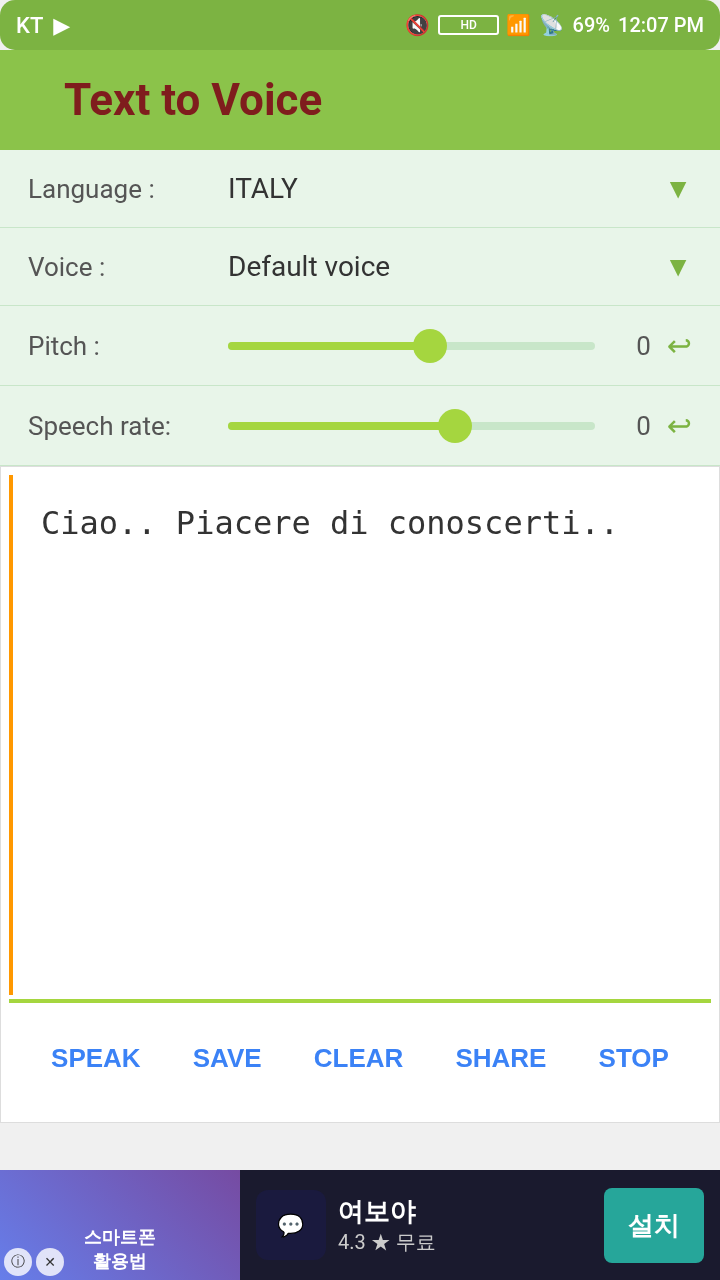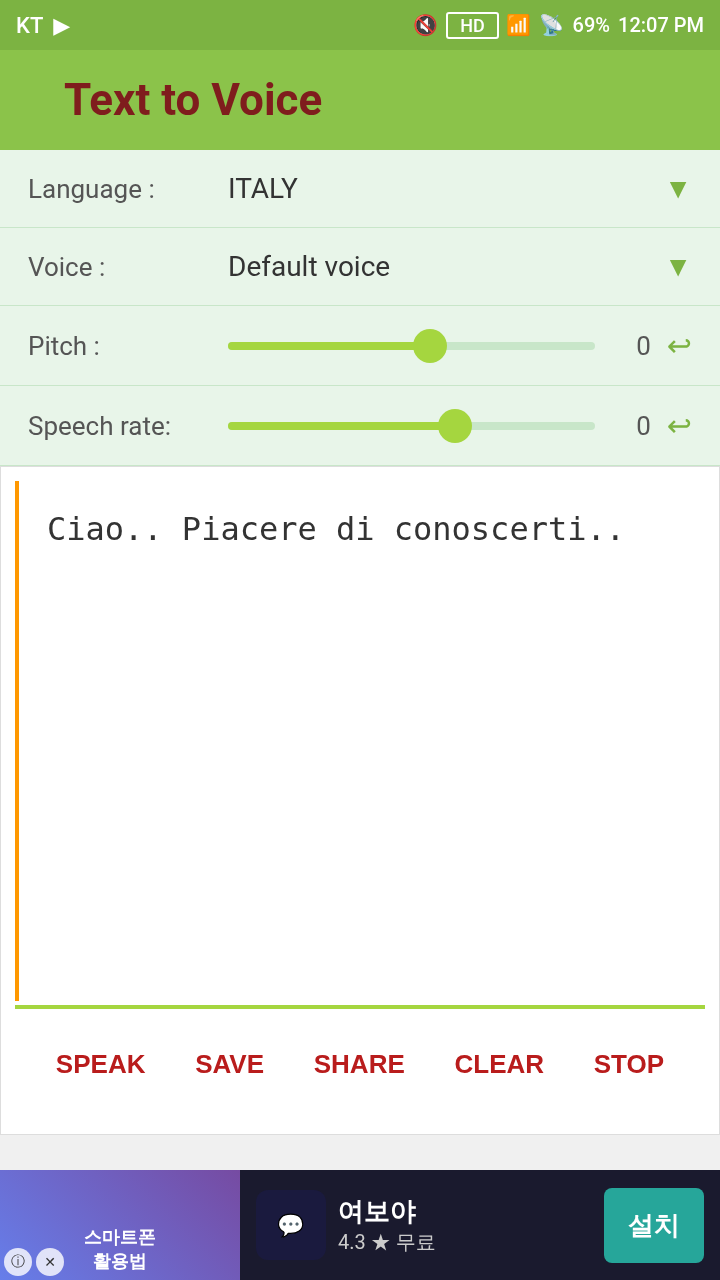--- a/index.html
+++ b/index.html
@@ -17,20 +17,21 @@
       width: 720px;
       height: 50px;
       background: #7cb342;
       display: flex;
       align-items: center;
       justify-content: space-between;
       padding: 0 16px;
       color: white;
       font-size: 22px;
       font-weight: 500;
+      border-radius: 15px;
     }
     .status-left {
       display: flex;
       align-items: center;
       gap: 10px;
     }
     .status-right {
       display: flex;
       align-items: center;
       gap: 8px;
@@ -121,21 +122,21 @@
       font-size: 30px;
       cursor: pointer;
       background: none;
       border: none;
     }
 
     
     .text-area-section {
       background: white;
       margin: 0;
-      padding: 14px;
+      padding: 8px;
       border: 1px solid #ddd;
     }
     .text-input-area {
       width: 100%;
       min-height: 520px;
       padding: 24px 28px;
       border: none;
       outline: none;
       font-size: 32px;
       color: #333;
@@ -153,21 +154,21 @@
     .action-buttons {
       display: flex;
       justify-content: space-around;
       align-items: center;
       padding: 32px 16px;
       background: white;
     }
     .action-btn {
       background: none;
       border: none;
-      color: #b91c1c;
+      color: #3b82f6;
       font-size: 26px;
       font-weight: bold;
       cursor: pointer;
       padding: 8px 12px;
       text-align: center;
     }
     .action-btn.stop {
       display: flex;
       flex-direction: row;
       align-items: center;
@@ -288,21 +289,21 @@
 </head>
 <body>
 
 <div class="status-bar">
   <div class="status-left">
     <span>KT</span>
     <span>▶</span>
   </div>
   <div class="status-right">
     <span>🔇</span>
-    <span style="font-size:18px;border:2px solid white;padding:1px 12px;border-radius:3px;">HD</span>
+    <span style="font-size:12px;border:2px solid white;padding:1px 20px;border-radius:3px;">HD</span>
     <span>📶</span>
     <span>📡</span>
     <span>69%</span>
     <span>12:07 PM</span>
   </div>
 </div>
 
 <div class="app-header">
   <span class="app-title">Text to Voice</span>
 </div>
@@ -347,22 +348,22 @@
 </div>
 
 <div class="text-area-section">
   <textarea class="text-input-area" style="">Ciao.. Piacere di conoscerti..</textarea>
   <div class="text-underline"></div>
 
   
   <div class="action-buttons">
     <button class="action-btn">SPEAK</button>
     <button class="action-btn">SAVE</button>
+    <button class="action-btn">CLEAR</button>
     <button class="action-btn">SHARE</button>
-    <button class="action-btn">CLEAR</button>
     <button class="action-btn stop">
       <span>STO</span>
       <span>P</span>
     </button>
   </div>
 </div>
 
 <div class="ad-banner">
   <div class="ad-image">
     <div class="ad-image-inner">

